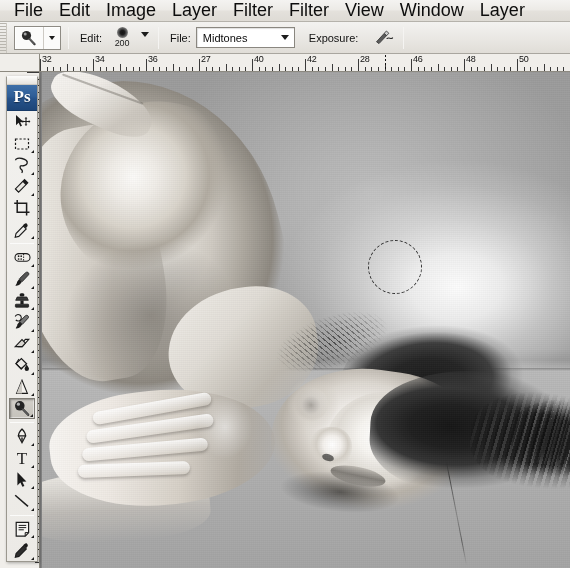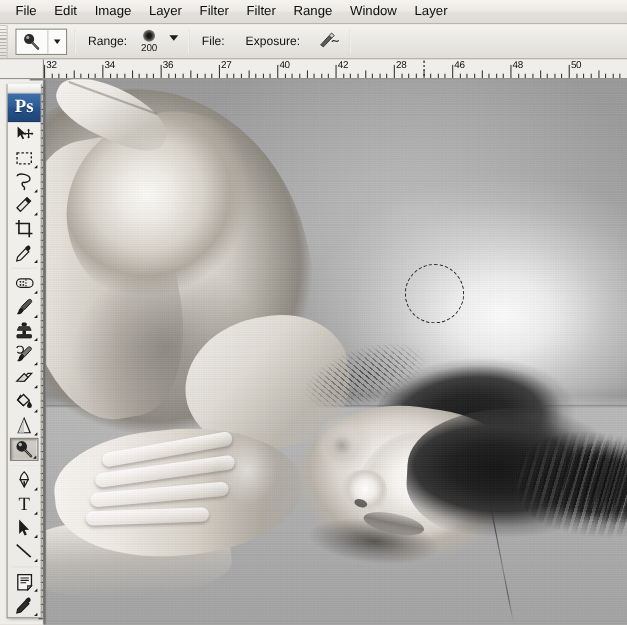--- a/index.html
+++ b/index.html
@@ -15,21 +15,21 @@
   #app { position: relative; width: 570px; height: 568px; overflow: hidden; }
 
   
   .menubar {
     position: absolute; left: 0; top: 0; width: 570px; height: 22px;
     background: linear-gradient(to bottom, #f4f3f1 0%, #eceae6 48%, #e4e1dc 52%, #dedbd5 100%);
     border-bottom: 1px solid #b5b2ab;
     display: flex; align-items: center; padding-left: 6px;
   }
   .menu-item {
-    font-size: 12px; color: #0d0d0d; padding: 2px 8px 3px 8px;
+    font-size: 18px; color: #0d0d0d; padding: 2px 8px 3px 8px;
     white-space: nowrap; cursor: default; line-height: 14px;
   }
 
   
   .optionsbar {
     position: absolute; left: 0; top: 22px; width: 570px; height: 32px;
     background: linear-gradient(to bottom, #f3f2f0 0%, #e9e7e3 55%, #e0ddd7 100%);
     border-bottom: 1px solid #a9a69f;
     display: flex; align-items: center;
   }
@@ -393,21 +393,21 @@
 
 <div id="app">
 
   <div class="menubar">
     <div class="menu-item">File</div>
     <div class="menu-item">Edit</div>
     <div class="menu-item">Image</div>
     <div class="menu-item">Layer</div>
     <div class="menu-item">Filter</div>
     <div class="menu-item">Filter</div>
-    <div class="menu-item">Range</div>
+    <div class="menu-item">View</div>
     <div class="menu-item">Window</div>
     <div class="menu-item">Layer</div>
   </div>
 
   <div class="optionsbar">
     <div class="grip"></div>
 
     <div class="preset-well">
       <div class="preset-icon">
         <svg width="18" height="16" viewBox="0 0 18 16">
@@ -417,32 +417,36 @@
           <path d="M9.3 8.6 L14.6 14.2" stroke="#b9b9b9" stroke-width="0.7" stroke-linecap="round" fill="none"></path>
         </svg>
       </div>
       <div class="preset-arrow">
         <span class="caret-sm"></span>
       </div>
     </div>
 
     <div class="ob-sep"></div>
 
-    <span class="ob-label">Range:</span>
+    <span class="ob-label">Edit:</span>
     <div class="brush-well">
       <div class="brush-thumb">
         <div class="brush-dot"></div>
         <div class="brush-size">200</div>
       </div>
       <span class="caret" style="margin-left:6px;margin-bottom:6px;"></span>
     </div>
 
     <div class="ob-sep"></div>
 
     <span class="ob-label">File:</span>
+    <div class="select-box">
+      <span>Midtones</span>
+      <span class="caret"></span>
+    </div>
 
     <span class="ob-label" style="margin-left:14px;">Exposure:</span>
 
     <div class="airbrush-btn">
       <span>
         <svg width="22" height="18" viewBox="0 0 22 18">
           <path d="M3.5 13.8 L11.2 5.4 L13.6 7.6 L6.0 15.6 Z" fill="#5c5c5c" stroke="#2e2e2e" stroke-width=".8"></path>
           <path d="M11.2 5.4 L13.4 3.0 L15.9 5.3 L13.6 7.6 Z" fill="#cfcfcf" stroke="#2e2e2e" stroke-width=".8"></path>
           <path d="M14.0 10.5 c2.4-2.0 3.6 1.6 5.6-.6" stroke="#2b2b2b" stroke-width="1.1" fill="none" stroke-linecap="round"></path>
         </svg>

